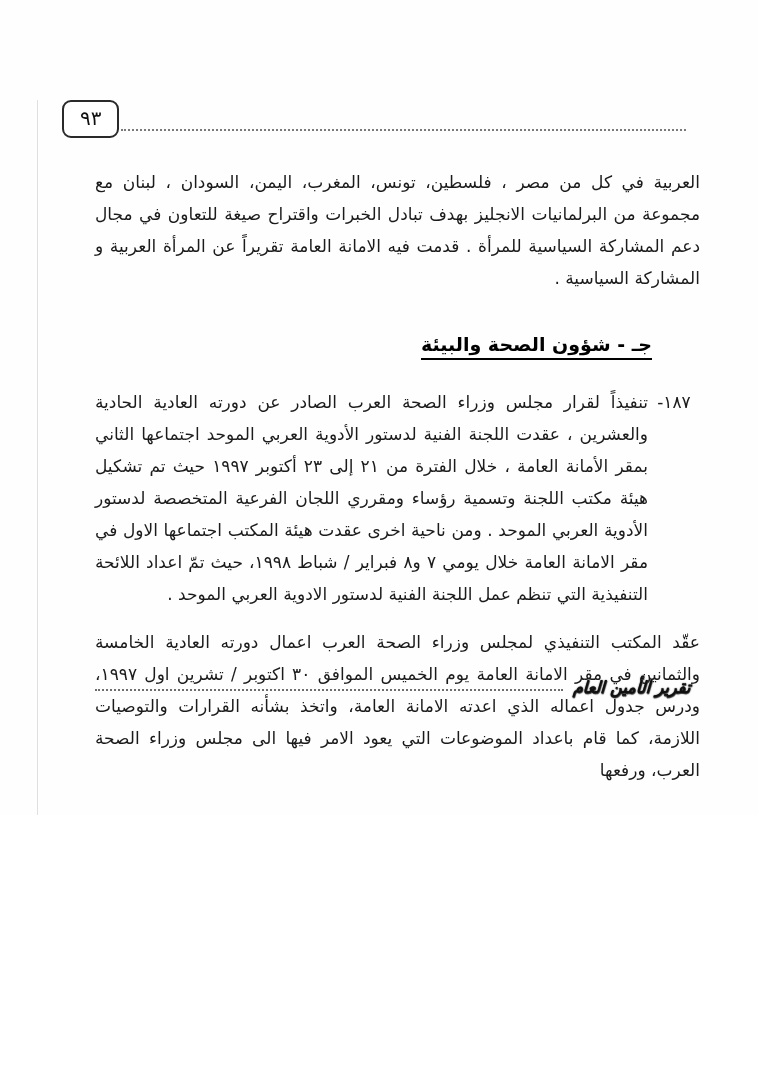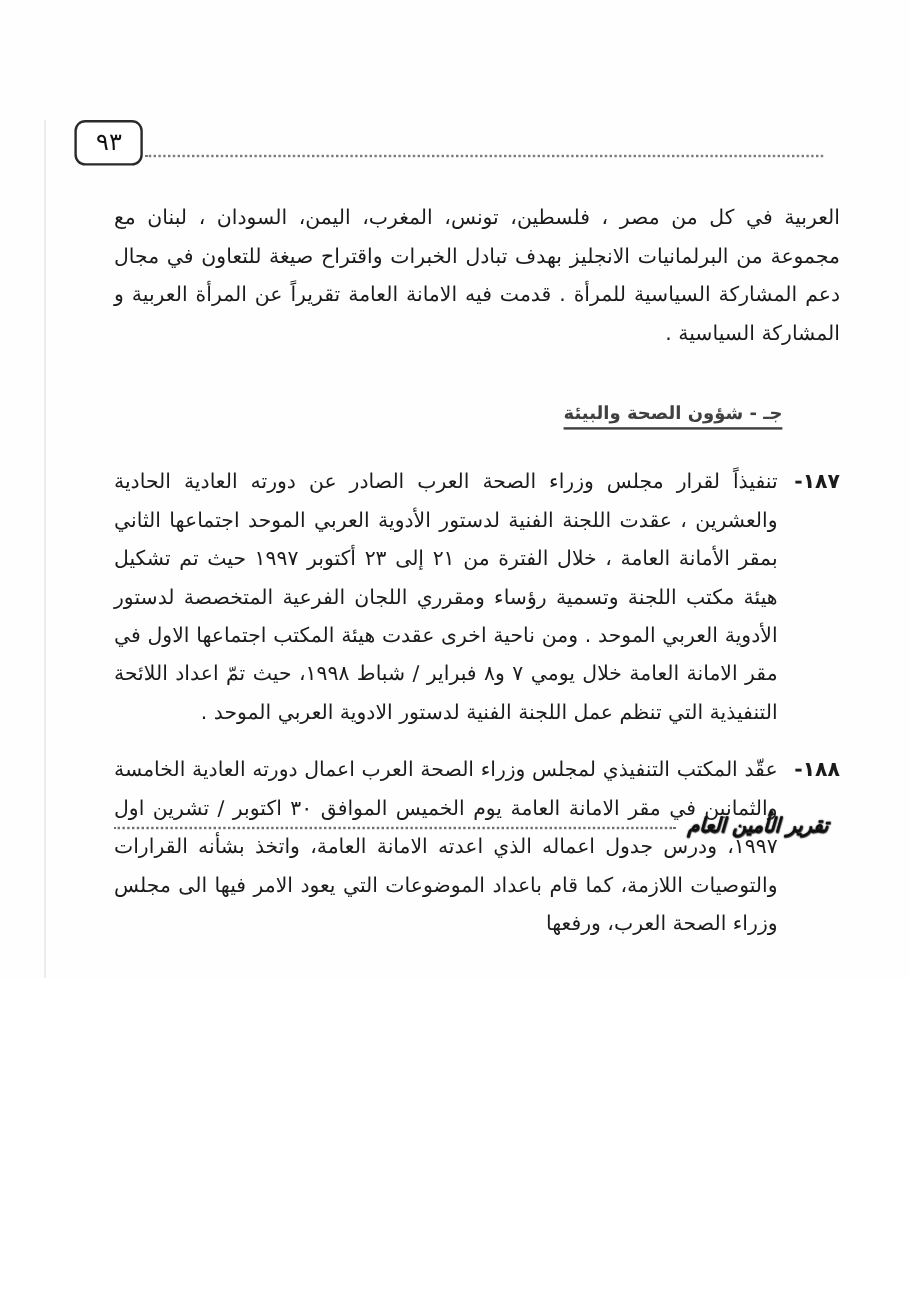--- a/index.html
+++ b/index.html
@@ -67,42 +67,41 @@
     color: #1b1b1b;
   }
 
   .paragraph.intro {
     text-align: justify;
   }
 
   .section-heading {
     margin-top: 34px;
     margin-right: 48px;
-    font-size: 15px;
+    font-size: 19px;
     font-weight: 600;
     text-decoration: underline;
     text-underline-offset: 7px;
     text-decoration-thickness: 1.5px;
-    color: #404040;
+    color: #000000;
   }
 
   .numbered-item {
     display: flex;
     margin-top: 26px;
   }
 
   .numbered-item + .numbered-item {
     margin-top: 16px;
   }
 
   .item-number {
     flex: 0 0 52px;
     white-space: nowrap;
-    text-align: right;
-    font-weight: bold;
+    text-align: center;
   }
 
   .item-text {
     flex: 1;
     text-align: justify;
   }
 
   
   .page-footer {
     position: absolute;
@@ -151,21 +150,20 @@
     <p class="paragraph intro">العربية في كل من مصر ، فلسطين، تونس، المغرب، اليمن،  السودان ،  لبنان مع مجموعة من البرلمانيات الانجليز بهدف تبادل الخبرات واقتراح صيغة للتعاون في مجال دعم المشاركة السياسية للمرأة . قدمت فيه الامانة العامة تقريراً عن المرأة  العربية و المشاركة  السياسية .</p>
 
     <h2 class="section-heading">جـ - شؤون الصحة والبيئة</h2>
 
     <div class="numbered-item">
       <span class="item-number">١٨٧-</span>
       <p class="item-text">تنفيذاً لقرار مجلس وزراء الصحة العرب الصادر  عن دورته العادية الحادية والعشرين ، عقدت اللجنة الفنية لدستور الأدوية العربي الموحد اجتماعها  الثاني بمقر الأمانة العامة ، خلال الفترة من ٢١ إلى ٢٣ أكتوبر ١٩٩٧ حيث تم تشكيل هيئة مكتب اللجنة وتسمية رؤساء ومقرري اللجان الفرعية المتخصصة لدستور الأدوية العربي الموحد . ومن ناحية اخرى عقدت هيئة المكتب اجتماعها الاول في مقر الامانة العامة خلال يومي ٧ و٨ فبراير /  شباط ١٩٩٨، حيث تمّ اعداد اللائحة التنفيذية التي  تنظم عمل اللجنة الفنية لدستور الادوية العربي الموحد .</p>
     </div>
 
     <div class="numbered-item">
-      <span class="item-number">١٨٨-</span>
       <p class="item-text">عقّد المكتب التنفيذي لمجلس وزراء الصحة العرب اعمال دورته العادية الخامسة والثمانين في مقر الامانة العامة يوم الخميس الموافق ٣٠ اكتوبر /  تشرين اول ١٩٩٧، ودرس جدول اعماله الذي اعدته الامانة العامة، واتخذ بشأنه القرارات والتوصيات اللازمة، كما قام باعداد الموضوعات التي يعود الامر فيها الى مجلس وزراء الصحة العرب، ورفعها</p>
     </div>
 
   </main>
 
   <footer class="page-footer">
     <div class="footer-rule"></div>
     <span class="footer-title">تقرير الأمين العام</span>
   </footer>
 

